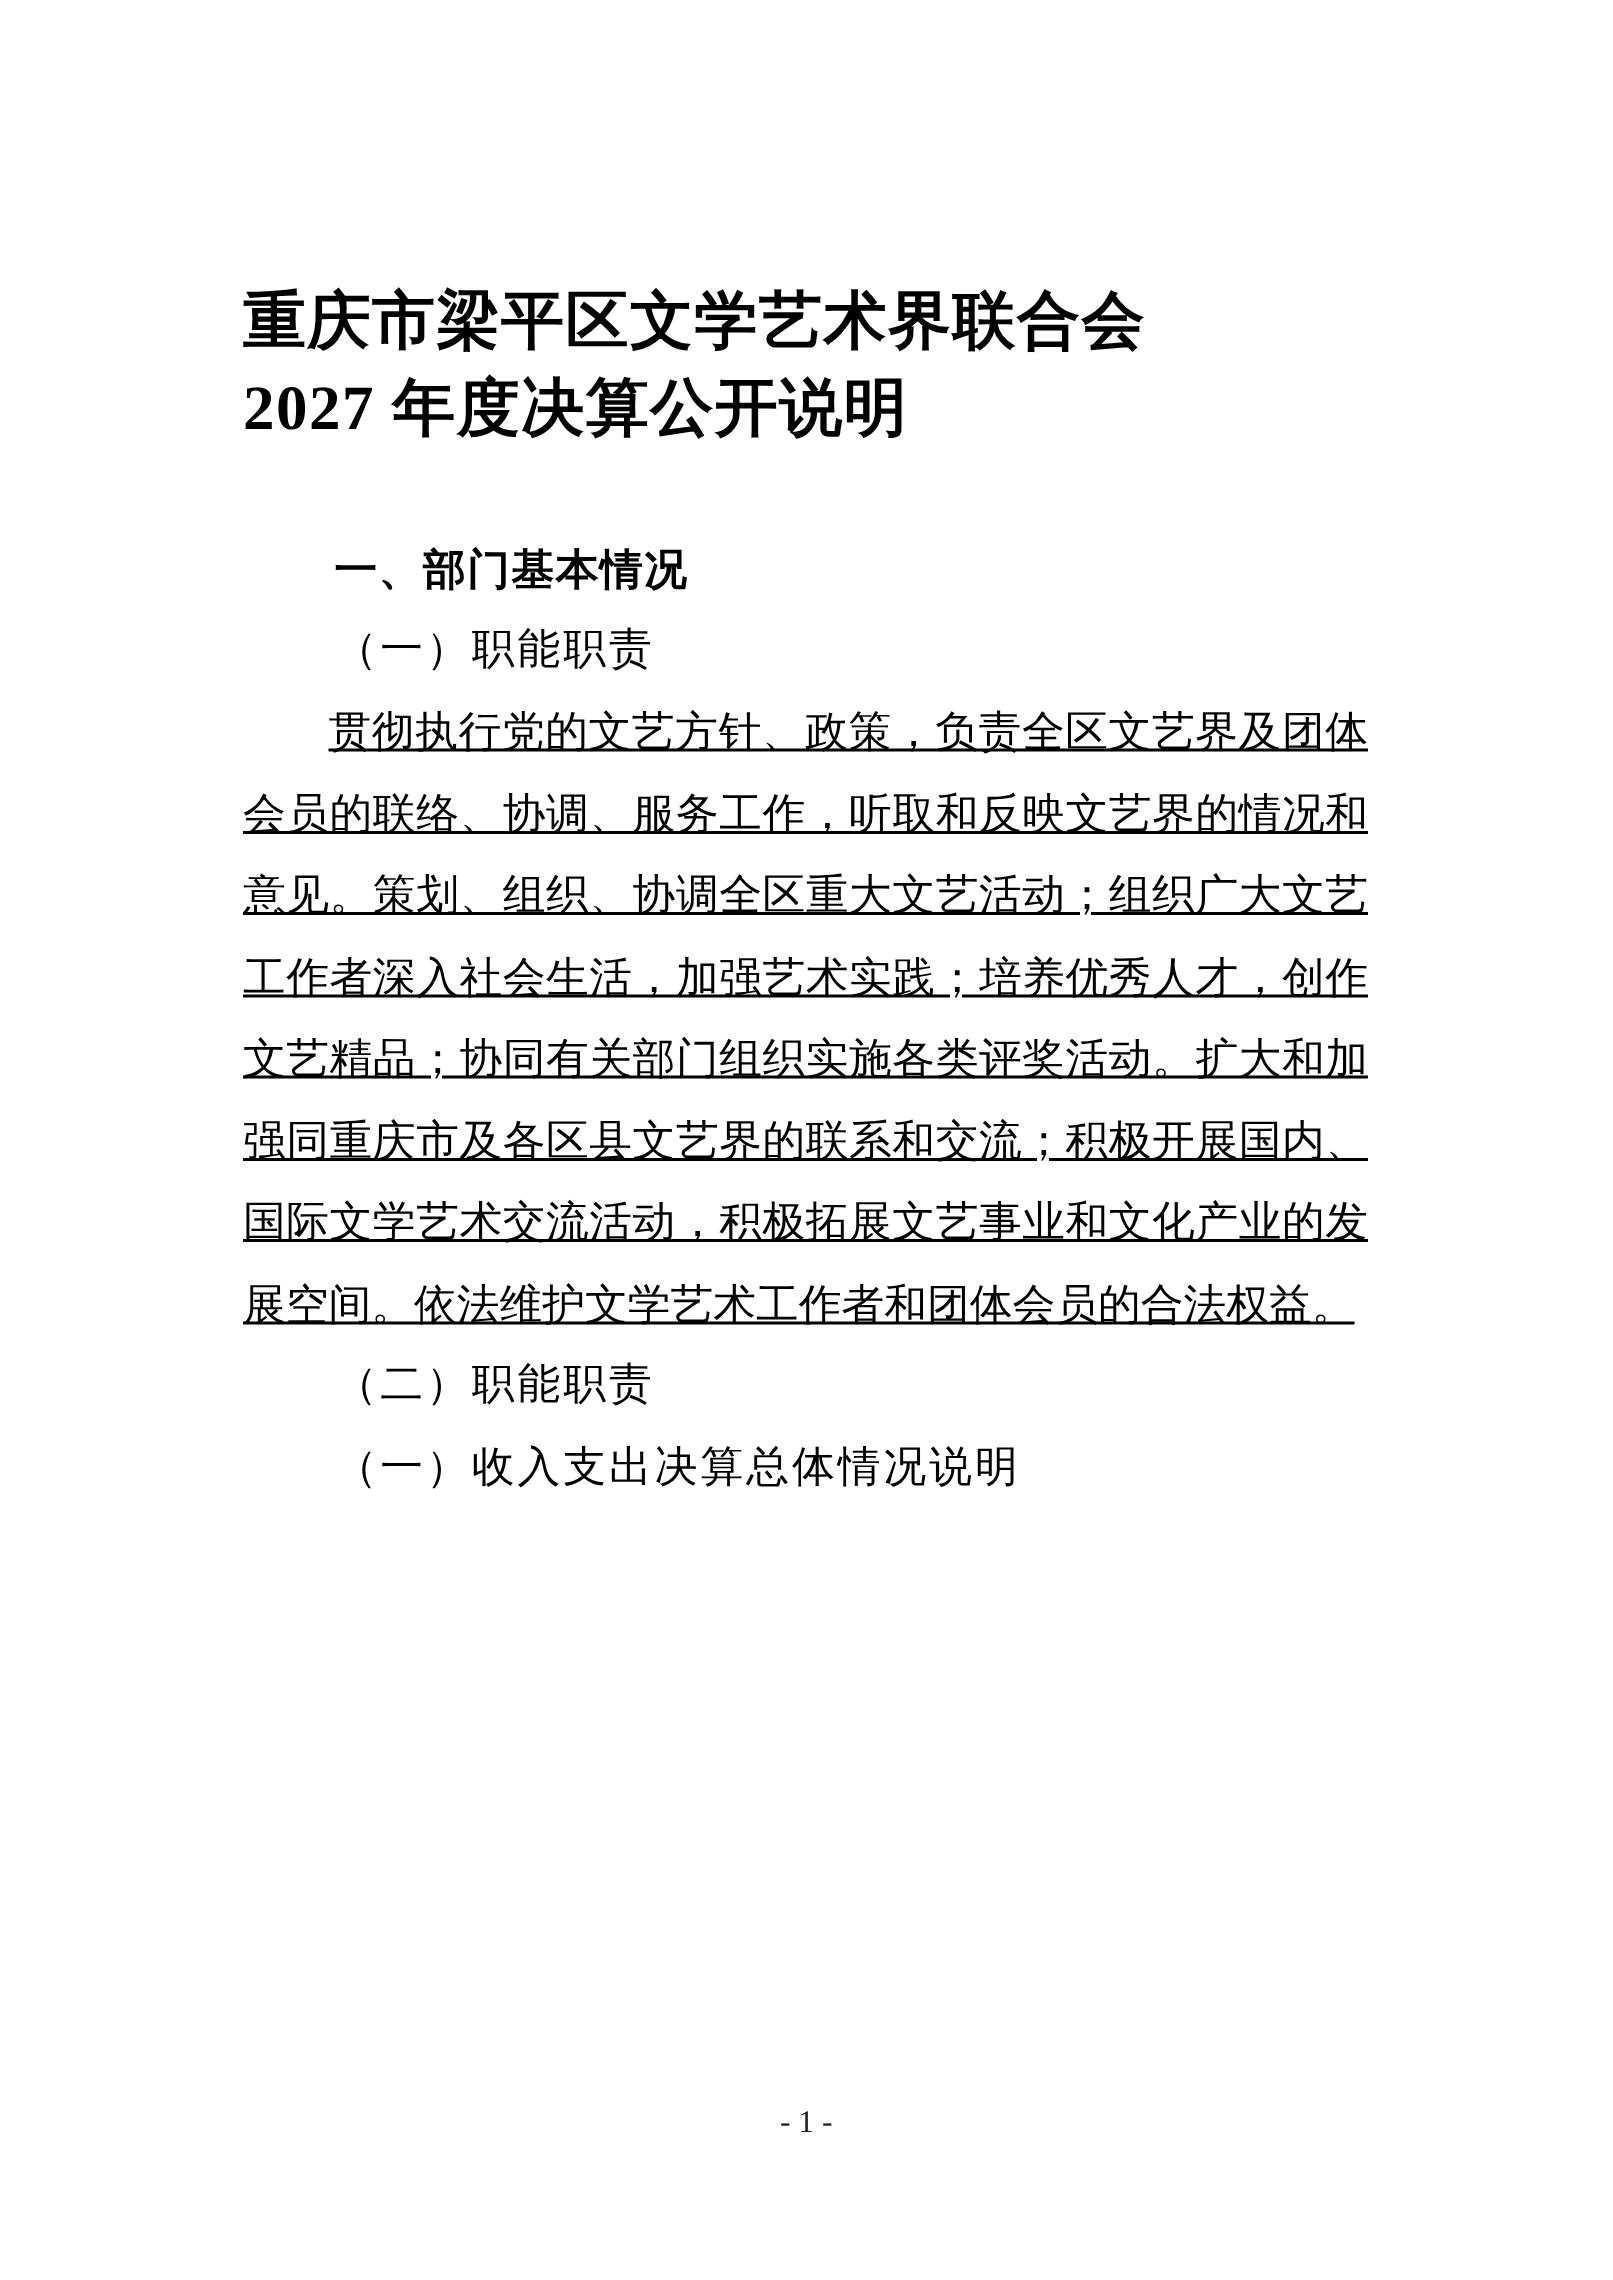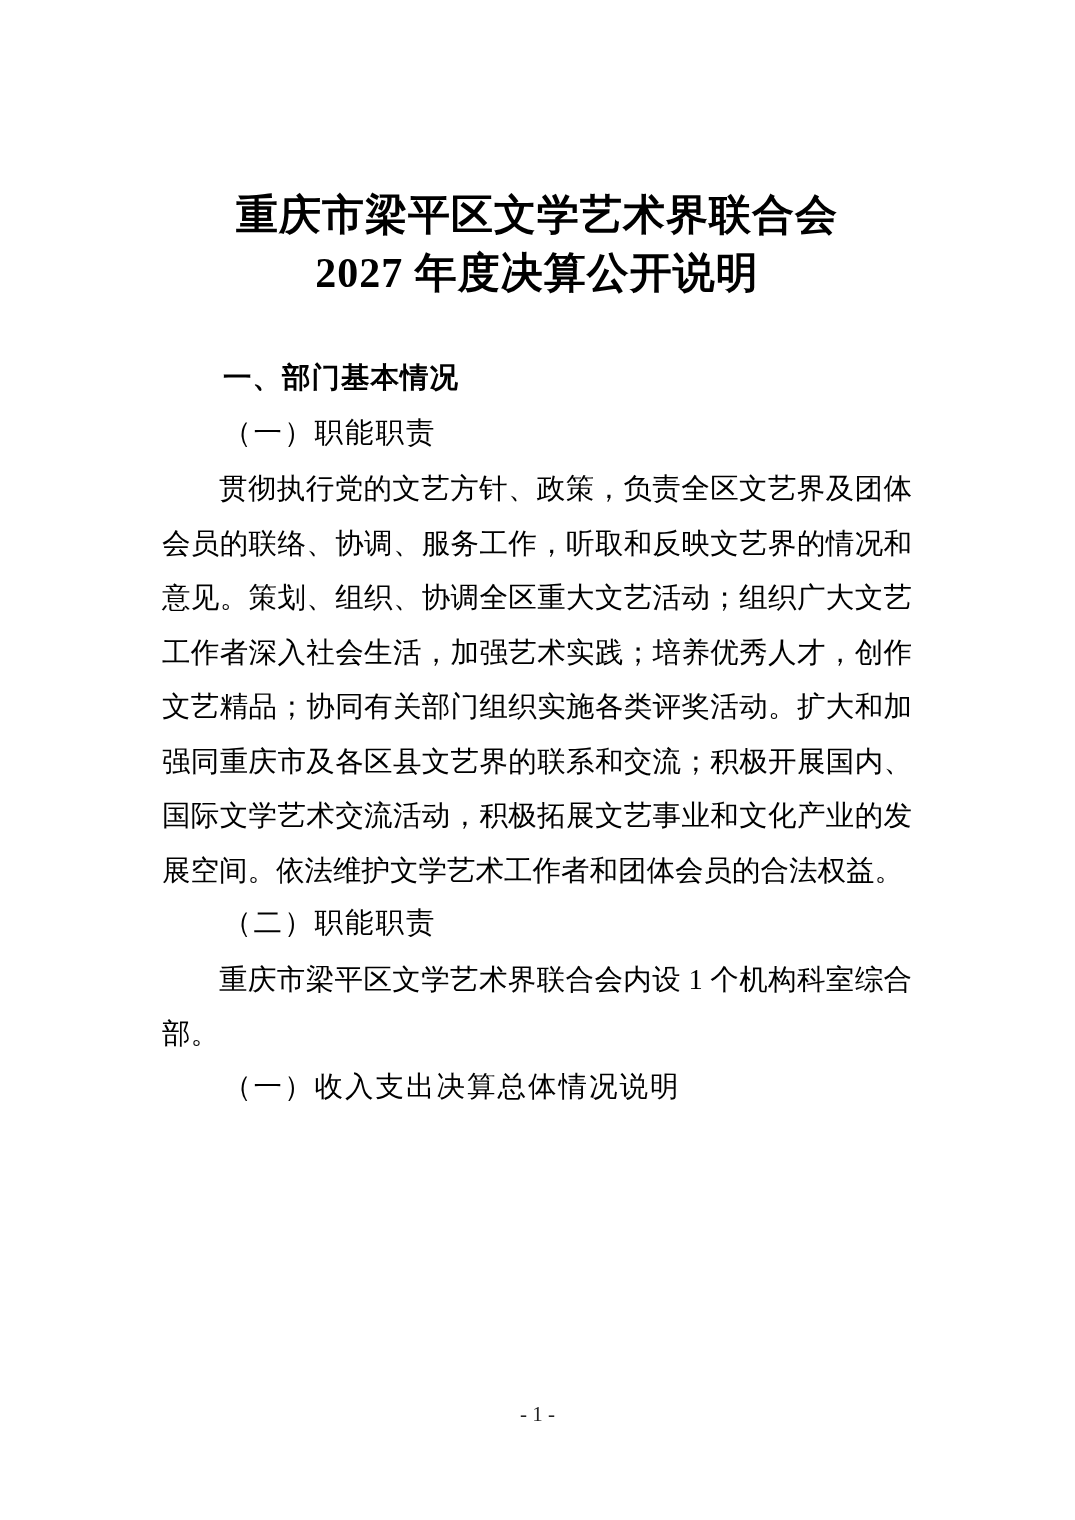--- a/index.html
+++ b/index.html
@@ -16,55 +16,56 @@
     font-family: "Liberation Serif", serif;
     overflow: hidden;
   }
   .content {
     position: absolute;
     left: 162px;
     top: 186px;
     width: 750px;
   }
   .doc-title {
-    text-align: center;
+    text-align: left;
     font-weight: bold;
     font-size: 42px;
     line-height: 58px;
     letter-spacing: 1px;
     font-family: "Liberation Serif", serif;
   }
   .doc-body {
     margin-top: 51px;
     font-size: 28.5px;
     line-height: 54.5px;
   }
   .doc-body h2, .doc-body h3, .doc-body p {
     margin: 0;
     padding: 0;
     font-size: 28.5px;
     line-height: 54.5px;
   }
   .h-major {
-    font-family: Liberation Mono, monospace;
+    font-family: Liberation Sans, sans-serif;
     font-weight: bold;
     text-indent: 61px;
     letter-spacing: 1px;
   }
   .h-minor {
     font-family: Liberation Mono, monospace;
     font-weight: normal;
     text-indent: 61px;
     letter-spacing: 2px;
   }
   .para {
     font-family: "Liberation Serif", serif;
     text-indent: 57px;
     text-align: justify;
     text-align-last: left;
+    text-decoration: underline;
   }
   .footer {
     position: absolute;
     top: 1400px;
     left: 0;
     width: 100%;
     text-align: center;
     font-size: 21px;
     line-height: 28px;
     font-family: "Liberation Serif", serif;
@@ -84,21 +85,20 @@
 
     <div class="doc-body">
       <h2 class="h-major">一、部门基本情况</h2>
 
       <h3 class="h-minor">（一）职能职责</h3>
 
       <p class="para">贯彻执行党的文艺方针、政策，负责全区文艺界及团体会员的联络、协调、服务工作，听取和反映文艺界的情况和意见。策划、组织、协调全区重大文艺活动；组织广大文艺工作者深入社会生活，加强艺术实践；培养优秀人才，创作文艺精品；协同有关部门组织实施各类评奖活动。扩大和加强同重庆市及各区县文艺界的联系和交流；积极开展国内、国际文学艺术交流活动，积极拓展文艺事业和文化产业的发展空间。依法维护文学艺术工作者和团体会员的合法权益。</p>
 
       <h3 class="h-minor">（二）职能职责</h3>
 
-      <p class="para">重庆市梁平区文学艺术界联合会内设 1 个机构科室综合部。</p>
 
 
       <h3 class="h-minor">（一）收入支出决算总体情况说明</h3>
 
     </div>
 
   </div>
 
   <div class="footer">- 1 -</div>
 </div>

